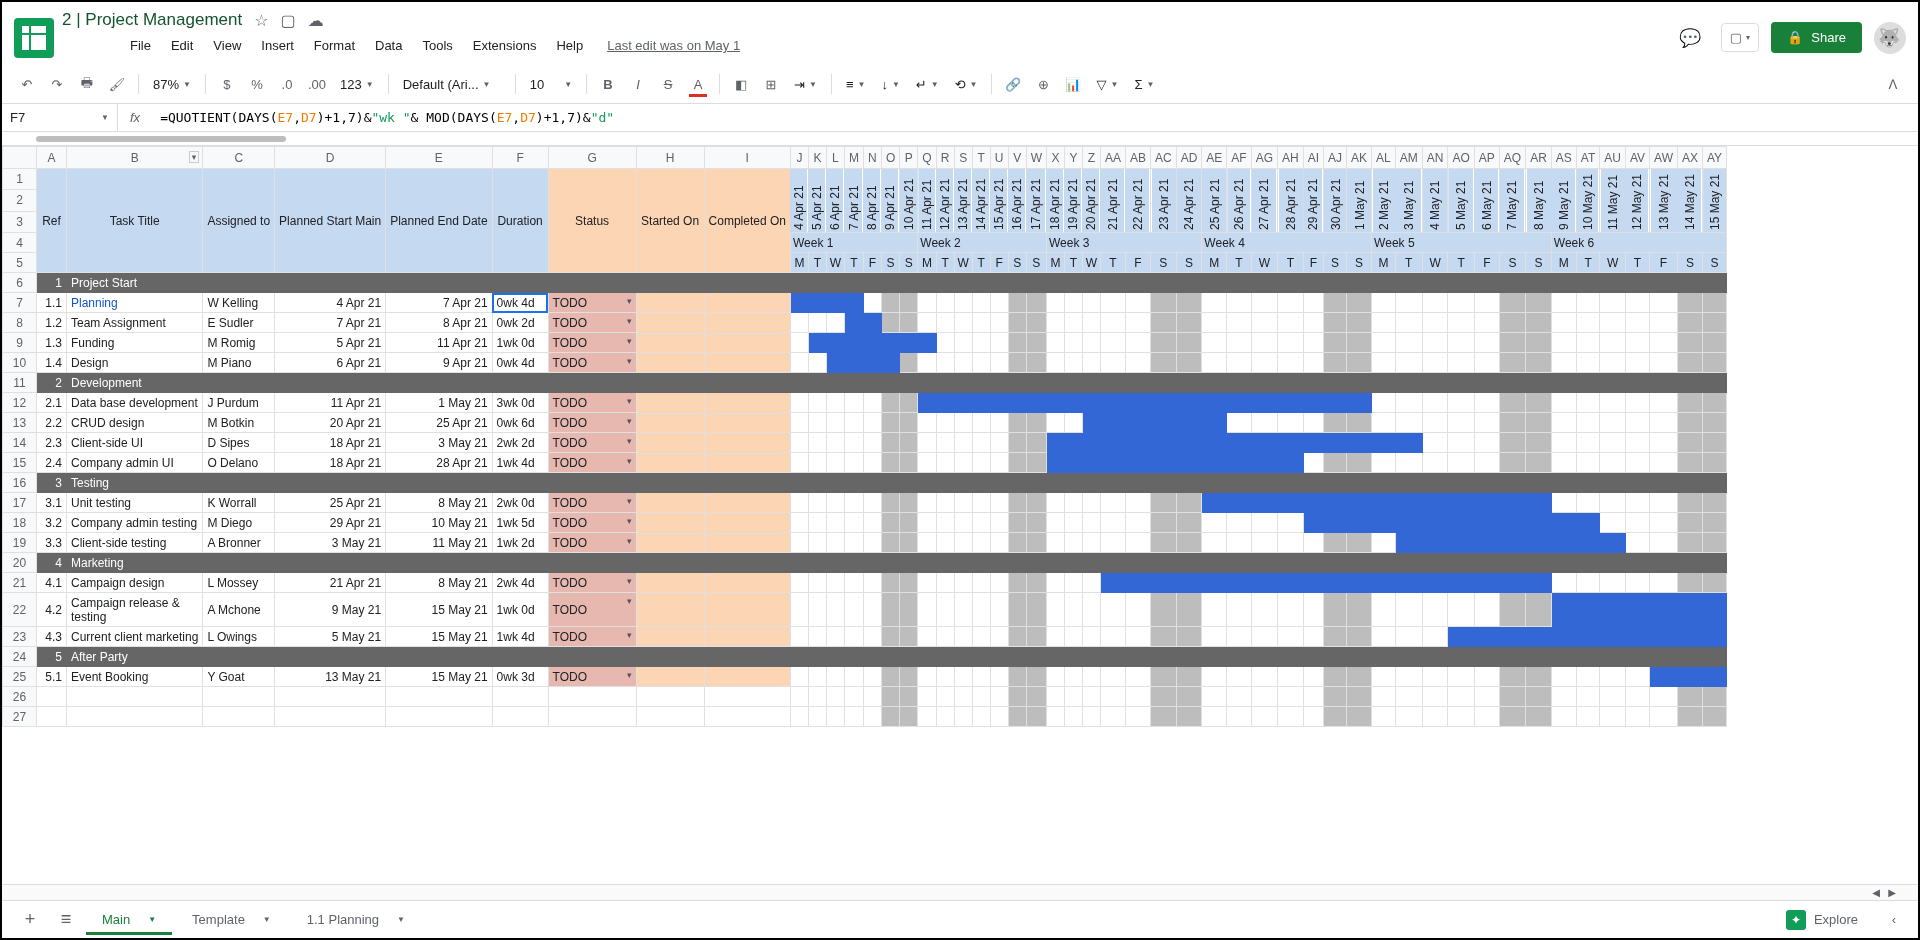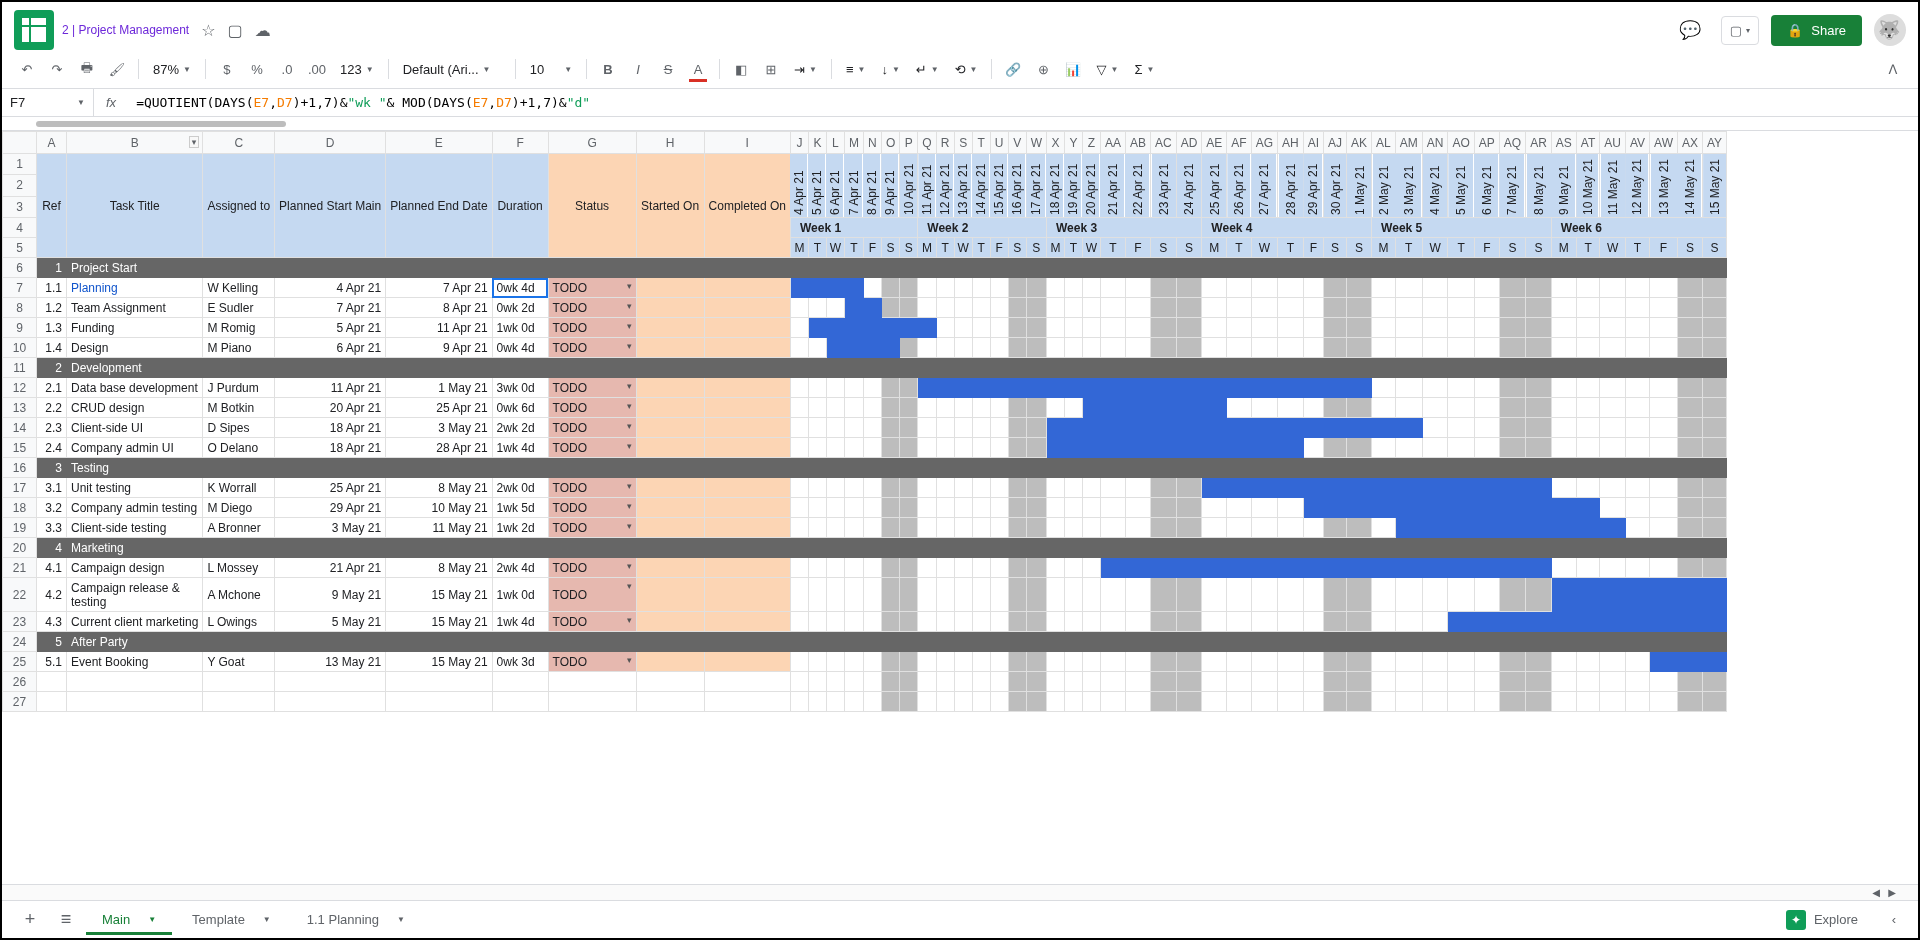--- a/index.html
+++ b/index.html
@@ -8,21 +8,21 @@
 
 
 .titlebar { display: flex; align-items: center; padding: 8px 12px 0 12px; gap: 8px; }
 .logo { width: 40px; height: 40px; background: #0f9d58; border-radius: 4px; display: flex; align-items: center; justify-content: center; }
 .logo-inner { width: 24px; height: 24px; background: #fff; position: relative; }
 .logo-inner::before, .logo-inner::after { content: ""; position: absolute; background: #0f9d58; }
 .logo-inner::before { width: 100%; height: 2px; top: 7px; }
 .logo-inner::after { width: 2px; height: 100%; left: 7px; }
 .title-area { flex: 1; }
 .title-row { display: flex; align-items: center; gap: 12px; }
-.doc-title { font-size: 12px; color: #6d28d9; }
+.doc-title { font-size: 17px; color: #14532d; }
 .title-icons { display: flex; gap: 12px; color: #5f6368; }
 .title-icons span { cursor: pointer; font-size: 16px; }
 .right-titlebar { display: flex; align-items: center; gap: 12px; }
 .icon-btn { width: 36px; height: 36px; border-radius: 4px; display: flex; align-items: center; justify-content: center; color: #5f6368; cursor: pointer; font-size: 18px; }
 .present-btn { border: 1px solid #dadce0; border-radius: 4px; padding: 6px 8px; display: flex; align-items: center; gap: 4px; color: #5f6368; }
 .share-btn { background: #188038; color: #fff; border-radius: 4px; padding: 8px 16px; display: flex; align-items: center; gap: 8px; font-weight: 500; }
 .avatar { width: 32px; height: 32px; border-radius: 50%; background: #ddd; display: flex; align-items: center; justify-content: center; font-size: 18px; }
 
 
 .menubar { display: flex; align-items: center; padding: 4px 12px 8px 60px; gap: 4px; }
@@ -34,21 +34,21 @@
 .tb-btn { min-width: 26px; height: 26px; display: flex; align-items: center; justify-content: center; color: #5f6368; cursor: pointer; border-radius: 2px; padding: 0 4px; }
 .tb-sep { width: 1px; height: 20px; background: #dadce0; margin: 0 4px; }
 .tb-sel { display: flex; align-items: center; gap: 4px; padding: 0 6px; color: #202124; }
 .tb-sel .arr { font-size: 8px; color: #5f6368; }
 .tb-collapse { margin-left: auto; }
 .color-a { position: relative; }
 .color-a::after { content: ""; position: absolute; bottom: 0; left: 4px; right: 4px; height: 3px; background: #d93025; }
 
 
 .fx-bar { display: flex; align-items: center; border-bottom: 1px solid #dadce0; height: 28px; }
-.name-box { width: 92px; padding: 0 8px; border-right: 1px solid #dadce0; height: 100%; display: flex; align-items: center; justify-content: space-between; }
+.name-box { width: 116px; padding: 0 8px; border-right: 1px solid #dadce0; height: 100%; display: flex; align-items: center; justify-content: space-between; }
 .name-box .arr { font-size: 8px; color: #5f6368; }
 .fx-icon { padding: 0 12px; color: #5f6368; font-style: italic; }
 .fx-input { flex: 1; padding: 0 8px; font-family: monospace; font-size: 13px; }
 .fx-input .b { color: #000; }
 .fx-input .o { color: #f57c00; }
 .fx-input .g { color: #0f9d58; }
 
 
 .scroll-ind { height: 14px; position: relative; border-bottom: 1px solid #dadce0; }
 .scroll-ind .thumb { position: absolute; left: 34px; width: 250px; top: 4px; height: 6px; background: #bdbdbd; border-radius: 3px; }
@@ -83,21 +83,21 @@
 .cF-dur { text-align: left !important; }
 .status-cell { background: #e6b8af !important; position: relative; }
 .status-cell::after { content: "▾"; position: absolute; right: 4px; top: 3px; font-size: 9px; color: #555; }
 .started-cell { background: #fcd5b4 !important; }
 .completed-cell { background: #fcd5b4 !important; }
 
 
 .gantt-bar { background: #3367d6 !important; border-color: #3367d6 !important; }
 .gantt-weekend { background: #bdbdbd !important; }
 .date-hdr { writing-mode: vertical-rl; transform: rotate(180deg); text-align: center; font-size: 11px; padding: 2px 0 !important; height: 64px !important; background: #c5d9f1 !important; }
-.week-hdr { background: #c5d9f1 !important; font-size: 11px; text-align: left !important; padding: 0 9px !important; font-weight: bold; }
+.week-hdr { background: #c5d9f1 !important; font-size: 11px; text-align: left !important; padding: 0 2px !important; }
 .dow-hdr { background: #c5d9f1 !important; text-align: center !important; font-size: 10px; padding: 0 !important; }
 
 
 .selected-cell { outline: 2px solid #1a73e8; outline-offset: -2px; }
 
 
 .tabbar { display: flex; align-items: center; border-top: 1px solid #dadce0; height: 38px; padding: 0 12px; gap: 4px; }
 .tab-add, .tab-all { width: 32px; height: 32px; display: flex; align-items: center; justify-content: center; color: #5f6368; cursor: pointer; font-size: 18px; }
 .sheet-tab { padding: 8px 16px; display: flex; align-items: center; gap: 18px; color: #5f6368; cursor: pointer; border-radius: 0; }
 .sheet-tab.active { color: #188038; font-weight: 500; box-shadow: inset 0 -3px 0 #188038; }
@@ -121,20 +121,32 @@
         <div class="logo-inner"></div>
       </div>
     <div class="title-area">
       <div class="title-row">
         <span class="doc-title">2 | Project Management</span>
         <div class="title-icons">
           <span>☆</span>
           <span>▢</span>
           <span>☁</span>
         </div>
+      </div>
+      <div class="menubar">
+        <span class="menu-item">File</span>
+        <span class="menu-item">Edit</span>
+        <span class="menu-item">View</span>
+        <span class="menu-item">Insert</span>
+        <span class="menu-item">Format</span>
+        <span class="menu-item">Data</span>
+        <span class="menu-item">Tools</span>
+        <span class="menu-item">Extensions</span>
+        <span class="menu-item">Help</span>
+        <span class="last-edit">Last edit was on May 1</span>
       </div>
     </div>
     <div class="right-titlebar">
       <div class="icon-btn">💬</div>
       <div class="present-btn">▢<span style="font-size:8px">▾</span></div>
       <div class="share-btn">
           <span>🔒</span>
           <span>Share</span>
         </div>
       <div class="avatar">🐺</div>

